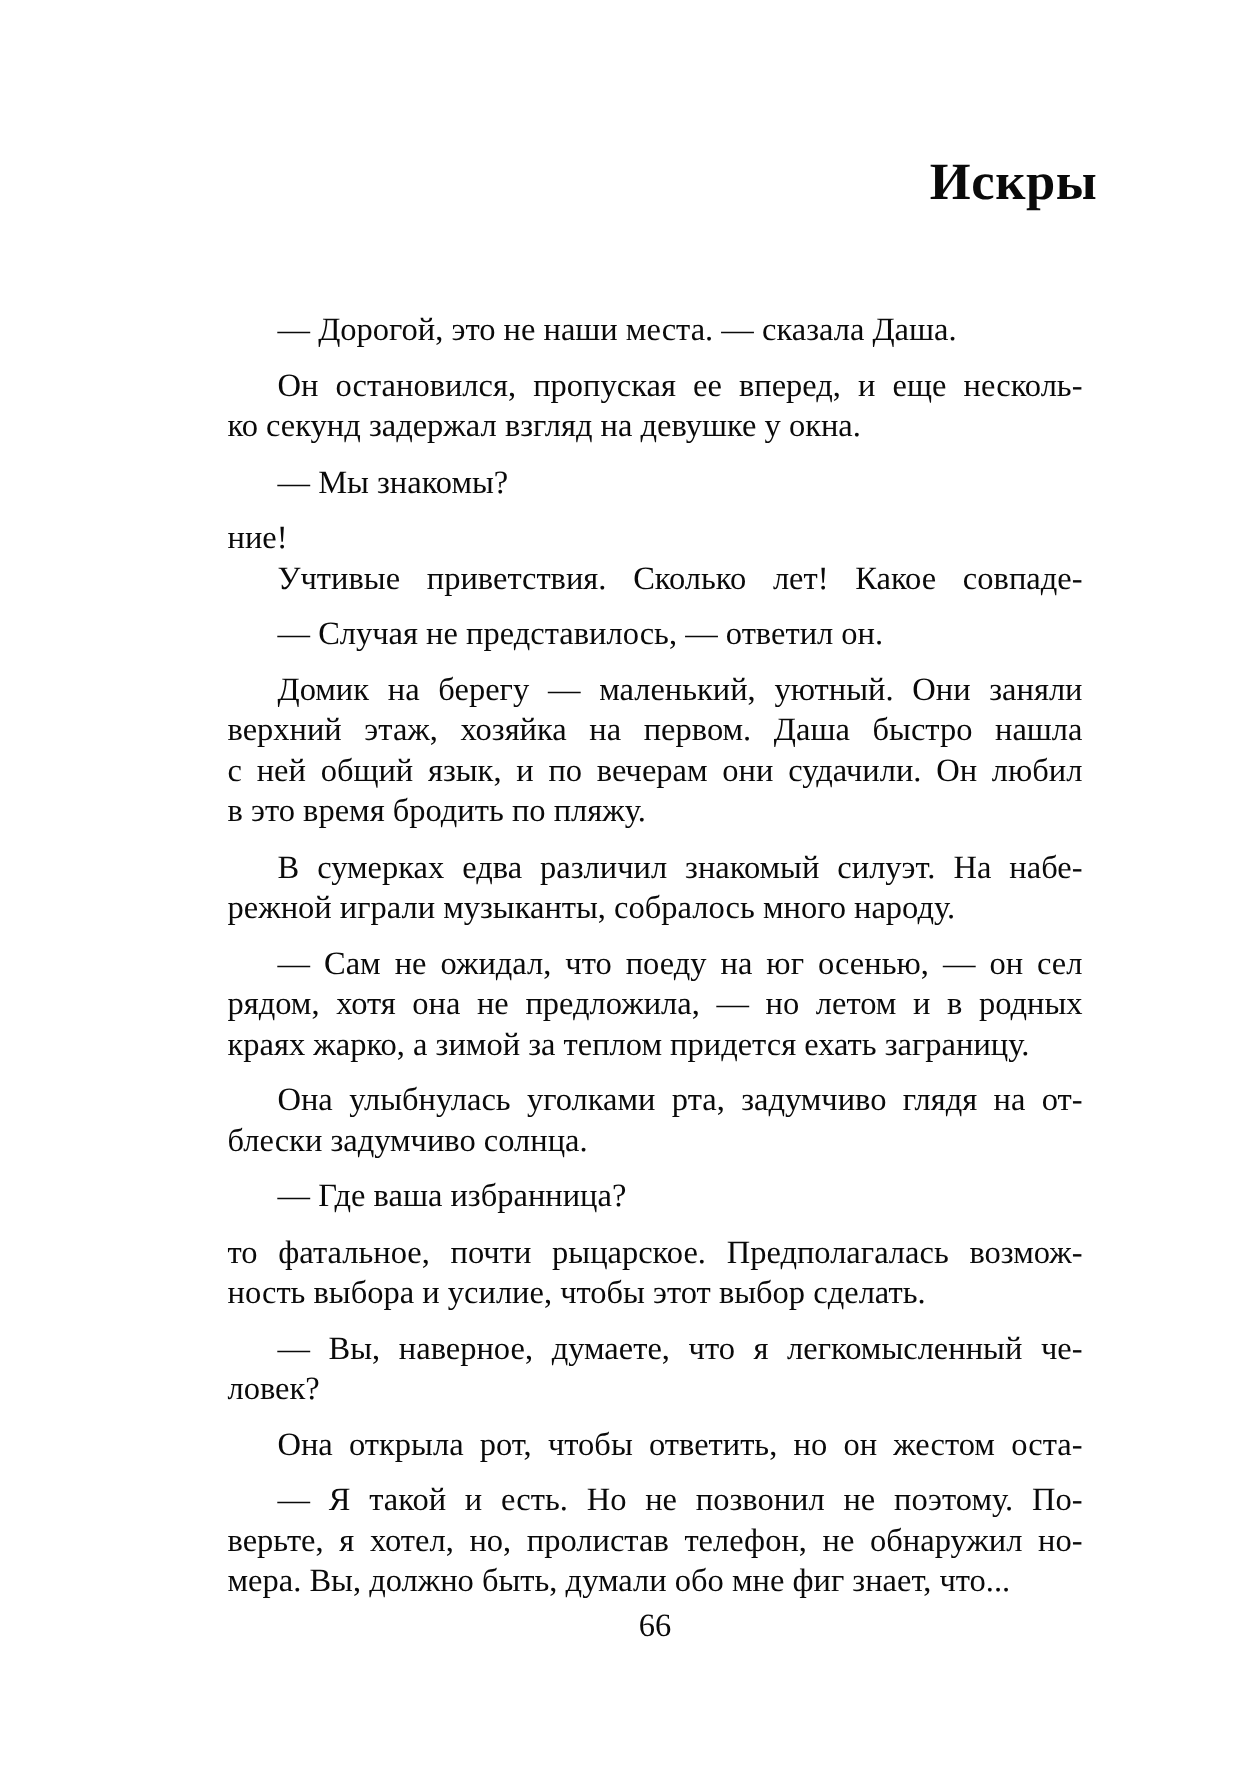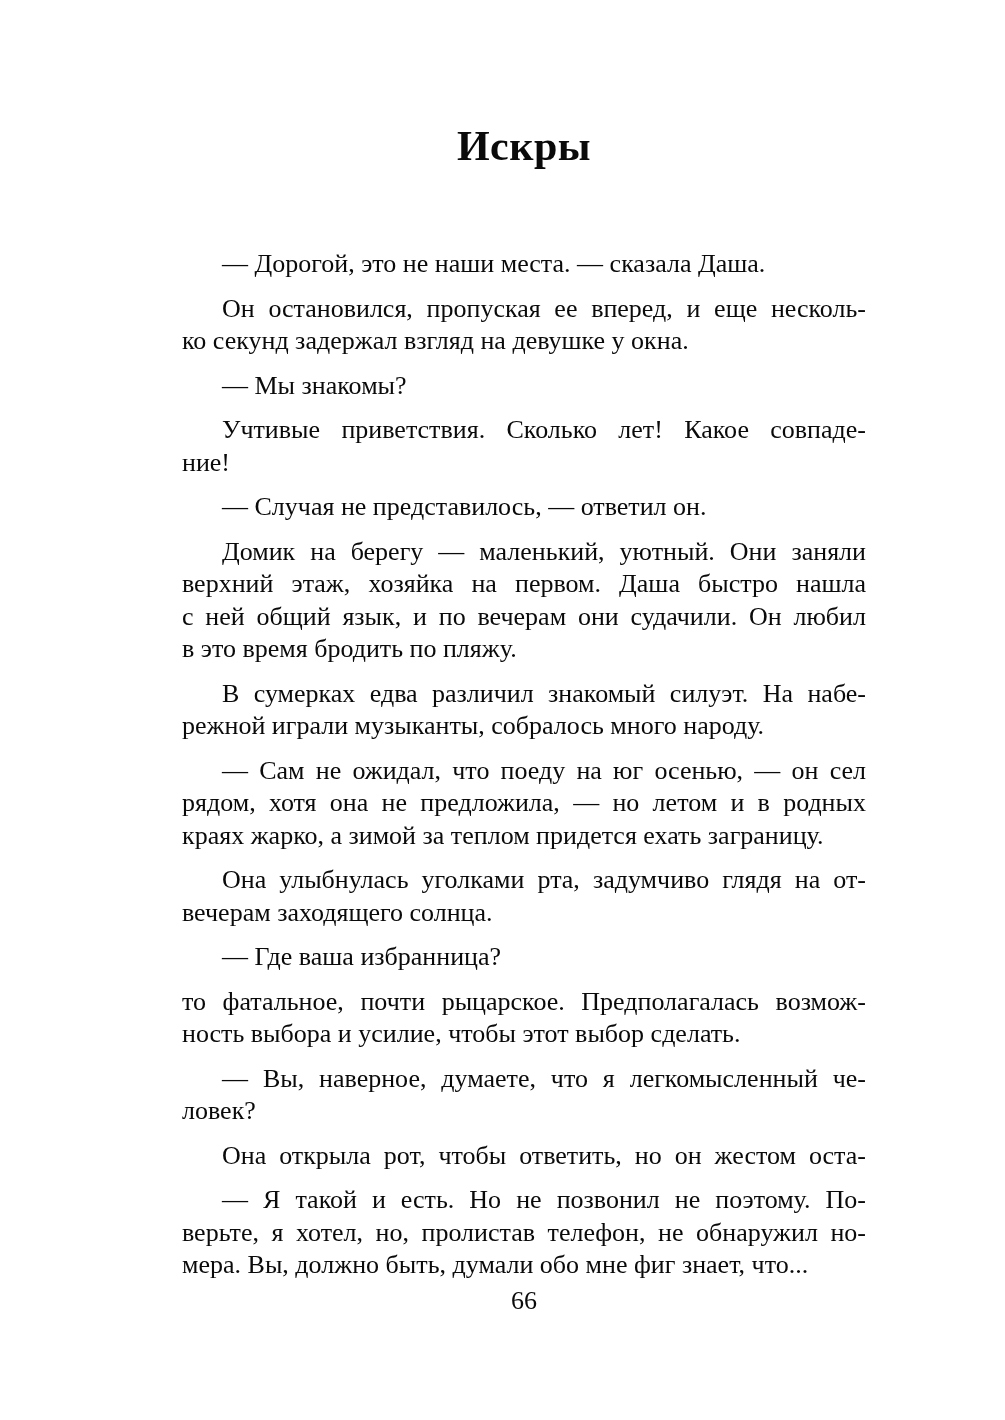--- a/index.html
+++ b/index.html
@@ -24,21 +24,21 @@
     position: absolute;
     left: 170px;
     top: 0;
     width: 708px;
     padding-top: 122px;
   }
   .title {
     font-size: 42px;
     line-height: 48px;
     font-weight: bold;
-    text-align: center;
+    text-align: right;
     letter-spacing: 0.5px;
   }
   .body-text {
     margin-top: 78px;
     font-size: 26px;
     line-height: 32.5px;
   }
   .para { margin: 12px; }
   .para .line {
     white-space: normal;
@@ -72,22 +72,22 @@
           <div class="line first">— Дорогой, это не наши места. — сказала Даша.</div>
         </div>
         <div class="para">
           <div class="line first j">Он остановился, пропуская ее вперед, и еще несколь-</div>
           <div class="line">ко секунд задержал взгляд на девушке у окна.</div>
         </div>
         <div class="para">
           <div class="line first">— Мы знакомы?</div>
         </div>
         <div class="para">
+          <div class="line">ние!</div>
           <div class="line first j">Учтивые приветствия. Сколько лет! Какое совпаде-</div>
-          <div class="line">ние!</div>
         </div>
         <div class="para">
           <div class="line first">— Случая не представилось, — ответил он.</div>
         </div>
         <div class="para">
           <div class="line first j">Домик на берегу — маленький, уютный. Они заняли</div>
           <div class="line j">верхний этаж, хозяйка на первом. Даша быстро нашла</div>
           <div class="line j">с ней общий язык, и по вечерам они судачили. Он любил</div>
           <div class="line">в это время бродить по пляжу.</div>
         </div>
@@ -95,21 +95,21 @@
           <div class="line first j">В сумерках едва различил знакомый силуэт. На набе-</div>
           <div class="line">режной играли музыканты, собралось много народу.</div>
         </div>
         <div class="para">
           <div class="line first j">— Сам не ожидал, что поеду на юг осенью, — он сел</div>
           <div class="line j">рядом, хотя она не предложила, — но летом и в родных</div>
           <div class="line">краях жарко, а зимой за теплом придется ехать заграницу.</div>
         </div>
         <div class="para">
           <div class="line first j">Она улыбнулась уголками рта, задумчиво глядя на от-</div>
-          <div class="line">вечерам заходящего солнца.</div>
+          <div class="line">блески задумчиво солнца.</div>
         </div>
         <div class="para">
           <div class="line first">— Где ваша избранница?</div>
         </div>
         <div class="para">
           <div class="line j">то фатальное, почти рыцарское. Предполагалась возмож-</div>
           <div class="line">ность выбора и усилие, чтобы этот выбор сделать.</div>
         </div>
         <div class="para">
           <div class="line first j">— Вы, наверное, думаете, что я легкомысленный че-</div>

